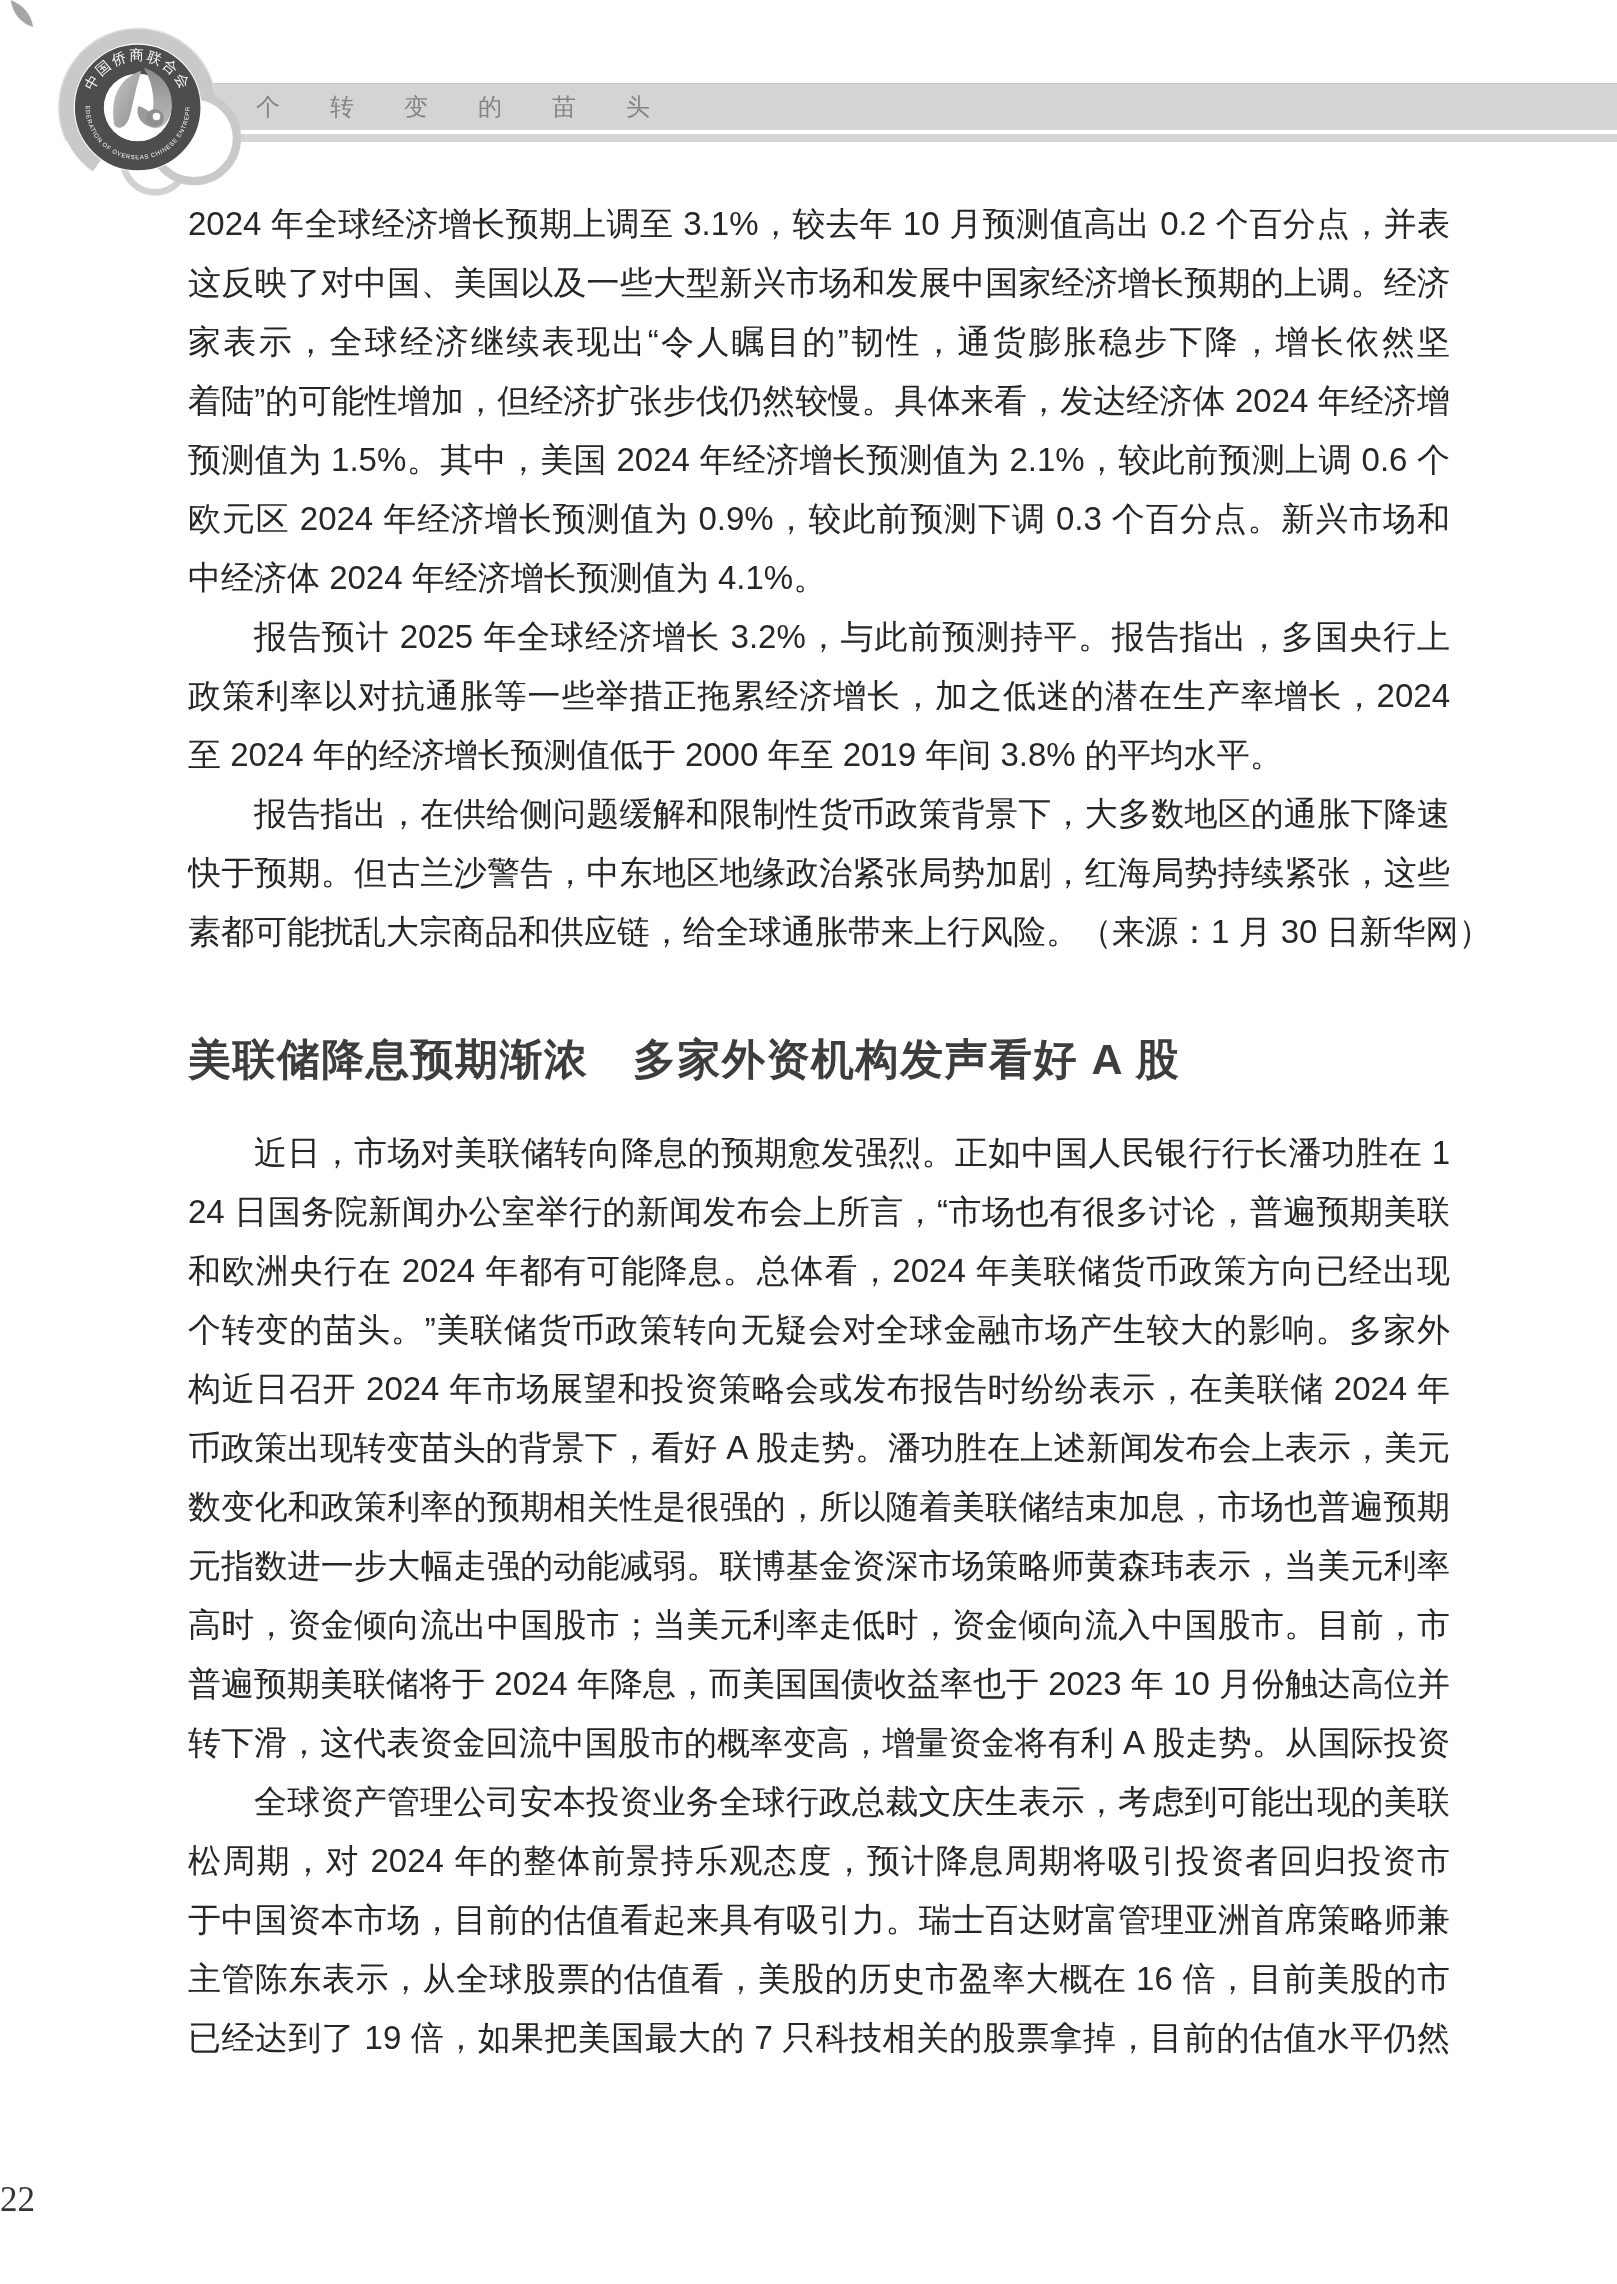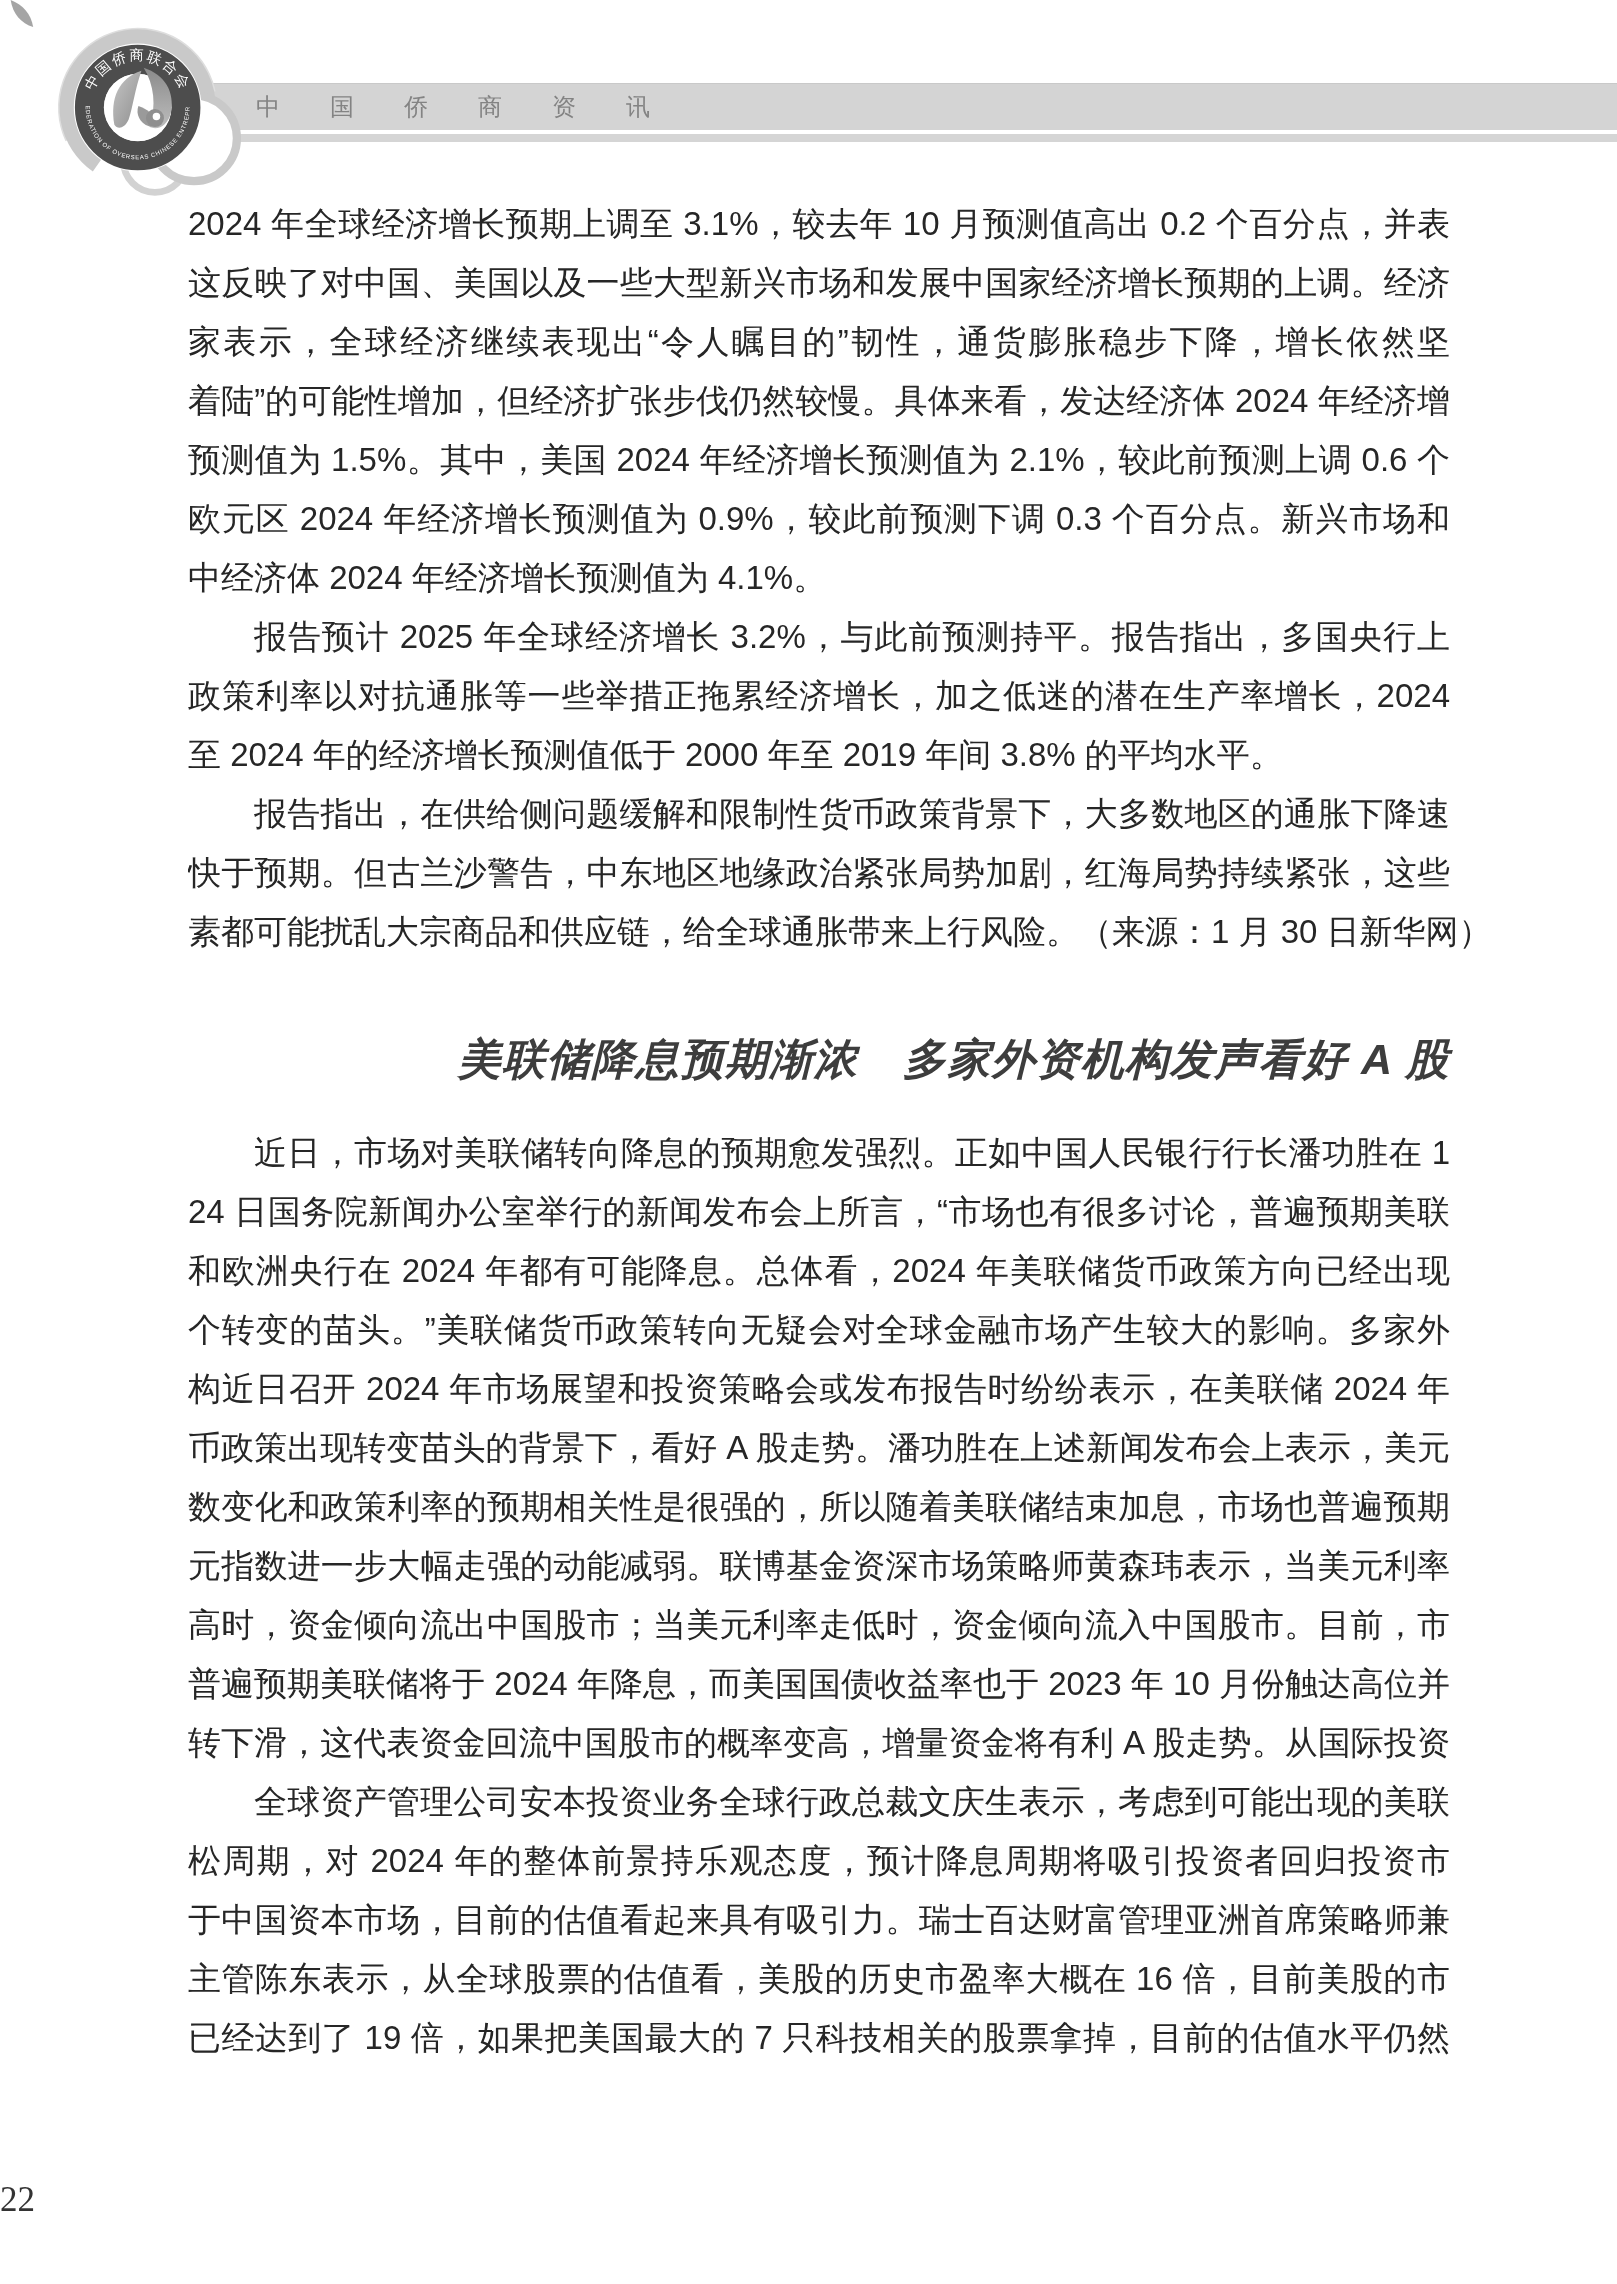--- a/index.html
+++ b/index.html
@@ -35,38 +35,38 @@
     text-align:justify;
     text-align-last:justify;
     overflow:hidden;height:59px;
   }
   .line.indent{text-indent:2em;}
   .line.split{
     display:flex;justify-content:space-between;white-space:nowrap;align-items:center;
   }
   .article-title{
     font-size:43px;font-weight:bold;color:#3d3d3d;
-    text-align:right;letter-spacing:1.5px;
-    margin-top:68px;margin-bottom:34px;height:60px;line-height:60px;font-style:italic;
+    text-align:left;letter-spacing:1.5px;
+    margin-top:68px;margin-bottom:34px;height:60px;line-height:60px;
   }
   
   .page-number{
     position:absolute;left:0;right:0;top:2180px;
     text-align:left;font-family:"Liberation Serif",serif;
     font-size:35px;color:#333333;
   }
 </style>
 </head>
 <body>
 
 <div class="page">
 
   <div class="band-main"></div>
   <div class="band-thin"></div>
-  <div class="masthead-title">中国侨商资讯</div>
+  <div class="masthead-title">个转变的苗头</div>
 
   <svg class="logo-svg" width="346" height="218" viewBox="0 0 460 290">
     <defs>
       <linearGradient id="g1" x1="0" y1="0" x2="1" y2="1">
         <stop offset="0" stop-color="#c6c6c6"></stop>
           <stop offset="1" stop-color="#8d8d8d"></stop>
       </linearGradient>
       <linearGradient id="g2" x1="0" y1="0" x2="0" y2="1">
         <stop offset="0" stop-color="#8a8a8a"></stop>
           <stop offset="1" stop-color="#bdbdbd"></stop>

